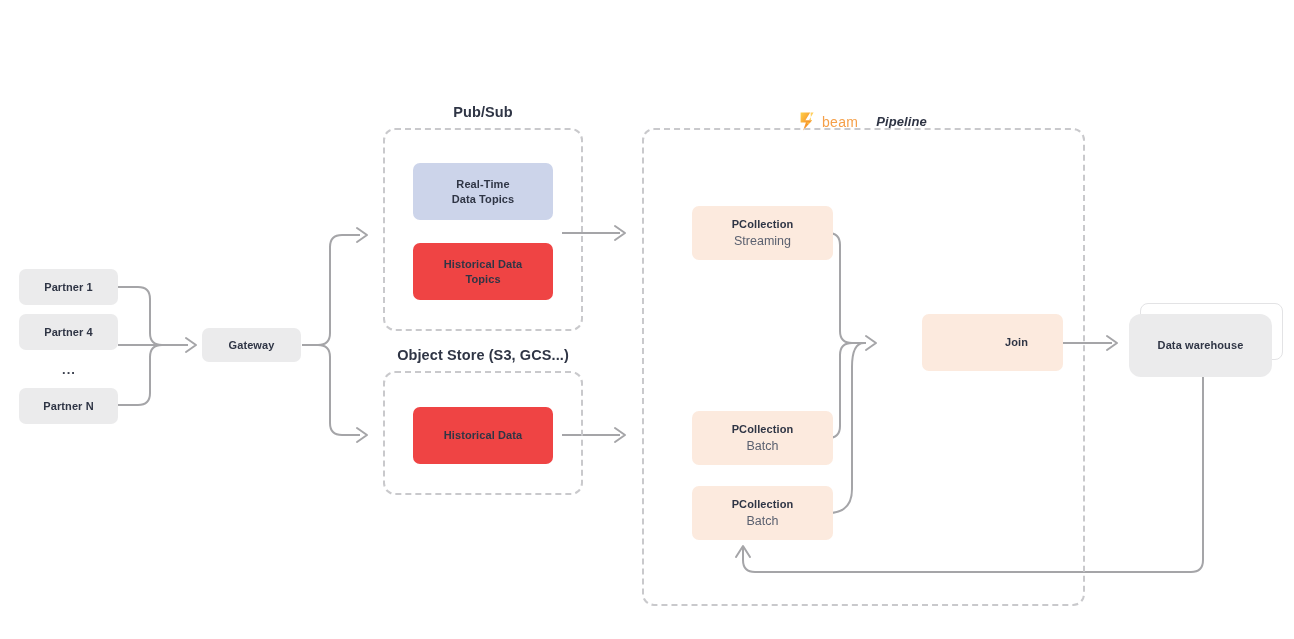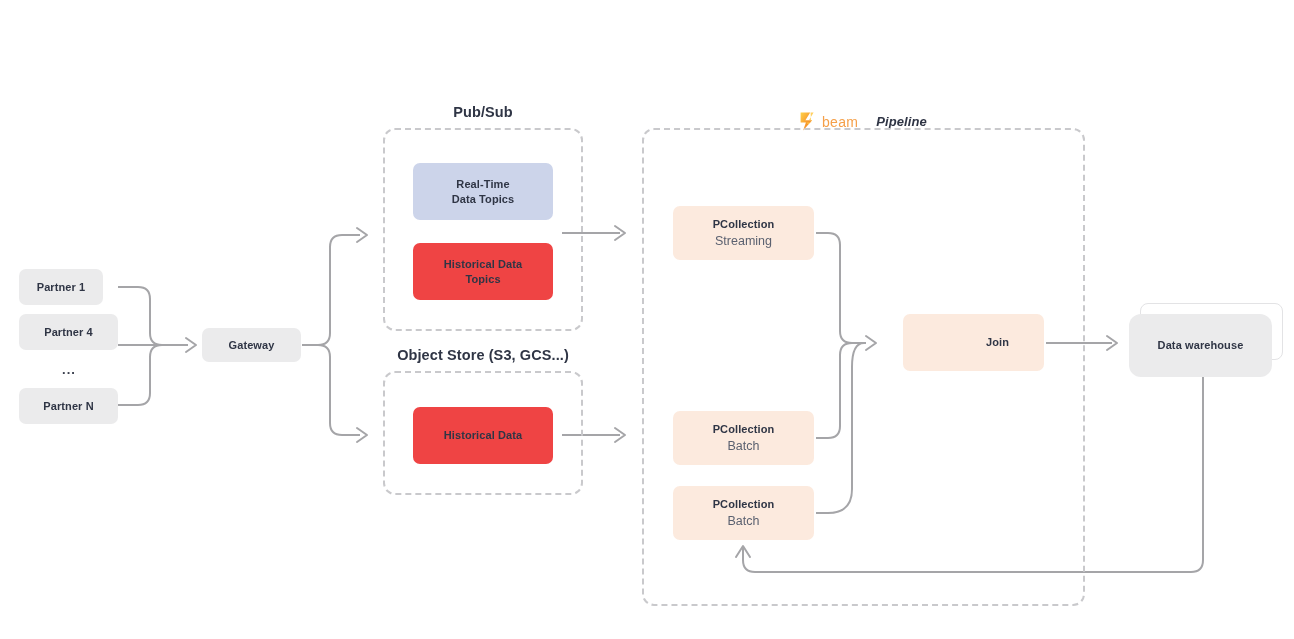--- a/index.html
+++ b/index.html
@@ -38,21 +38,21 @@
     letter-spacing: .1px;
     color: #2f3545;
   }
   .node .sub {
     font-size: 12.5px;
     font-weight: normal;
     color: #5b6170;
     margin-top: 2px;
   }
   .gray  { background: #ebebec; }
-  .peach { background: #fceade; }
+  .peach { background: #fceade; margin-left: 19px; }
   .green { background: #ef4444; }
   .blue  { background: #ccd4ea; }
 
   
   .group {
     position: absolute;
     box-sizing: border-box;
     border: 2px dashed #c9c9cc;
     border-radius: 12px;
     background: transparent;
@@ -153,21 +153,21 @@
 
     <path class="head" d="M866 336 L 876 343 L 866 350"></path>
 
     <path d="M1046 343 H 1112"></path>
     <path class="head" d="M1107 336 L 1117 343 L 1107 350"></path>
 
     <path d="M1203 377 V 560 Q 1203 572 1191 572 H 755 Q 743 572 743 560 V 548"></path>
     <path class="head" d="M736 557 L 743 546 L 750 557"></path>
   </svg>
 
-  <div class="node gray" style="left:19px; top:269px; width:84px; height:36px;">
+  <div class="node gray" style="left:19px; top:269px; width:99px; height:36px;">
     <span class="title">Partner 1</span>
   </div>
 
   <div class="node gray" style="left:19px; top:314px; width:99px; height:36px;">
     <span class="title">Partner 4</span>
   </div>
 
   <div class="ellipsis" style="left:60px; top:363px; width:18px; text-align:center;">...</div>
 
   <div class="node gray" style="left:202px; top:328px; width:99px; height:34px;">

